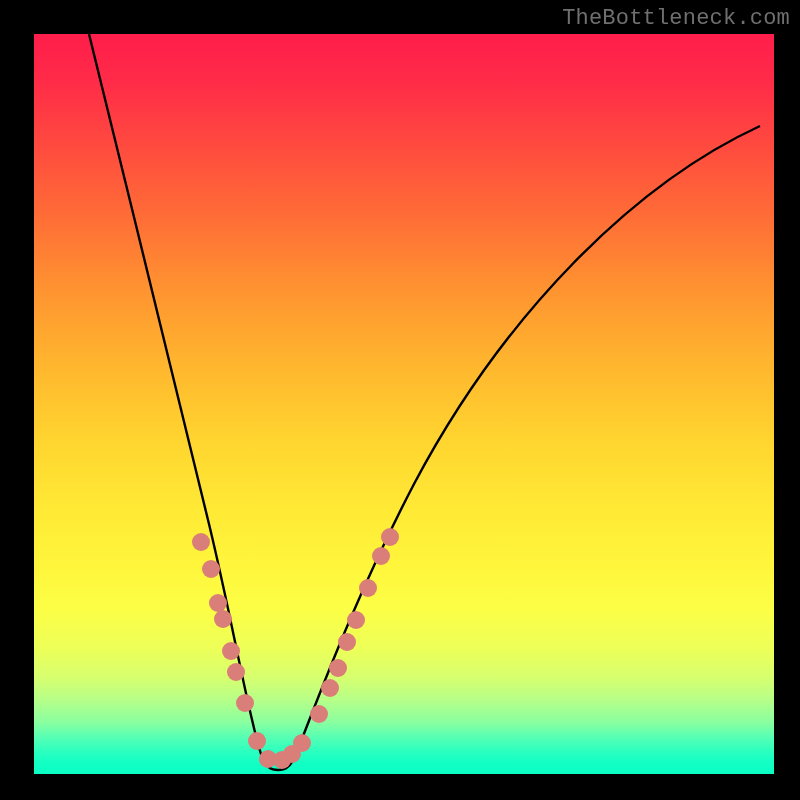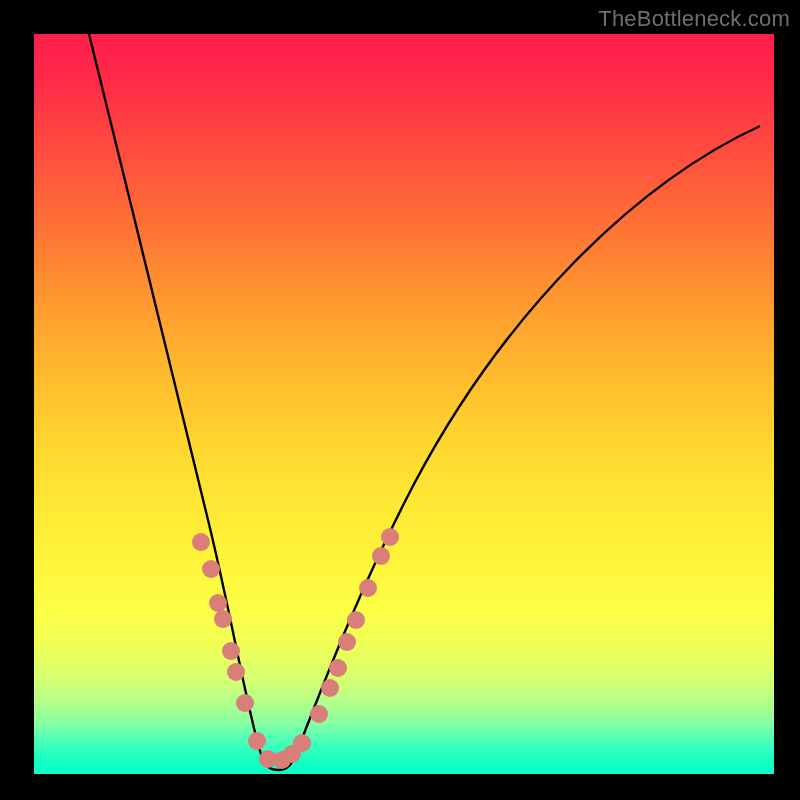--- a/index.html
+++ b/index.html
@@ -58,20 +58,21 @@
   }
   .watermark {
     position: absolute;
     top: 6px;
     right: 10px;
     color: #6f6f6f;
     font-size: 22px;
     font-weight: 500;
     letter-spacing: 0.2px;
     user-select: none;
+    font-family: Liberation Mono, monospace;
   }
 </style>
 </head>
 <body>
 
 <div class="frame">
 
   <div class="plot-area">
     <div class="gradient-bg"></div>
 

